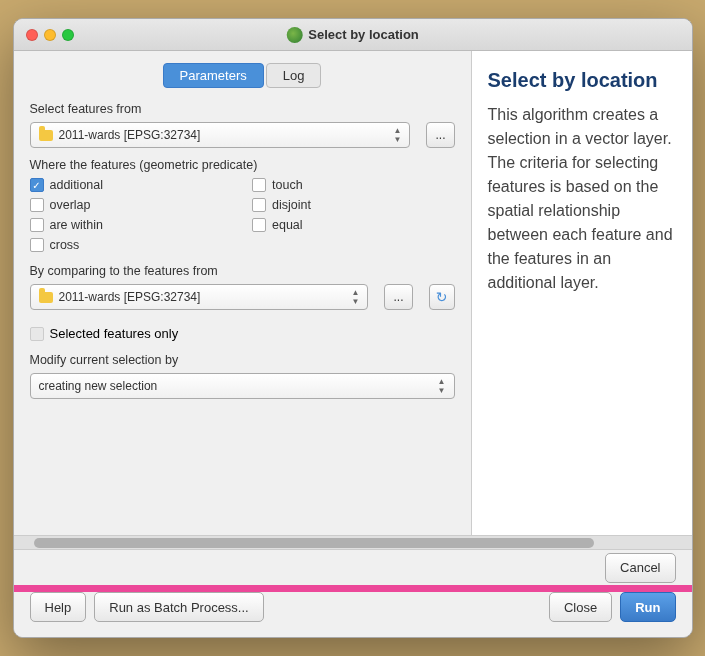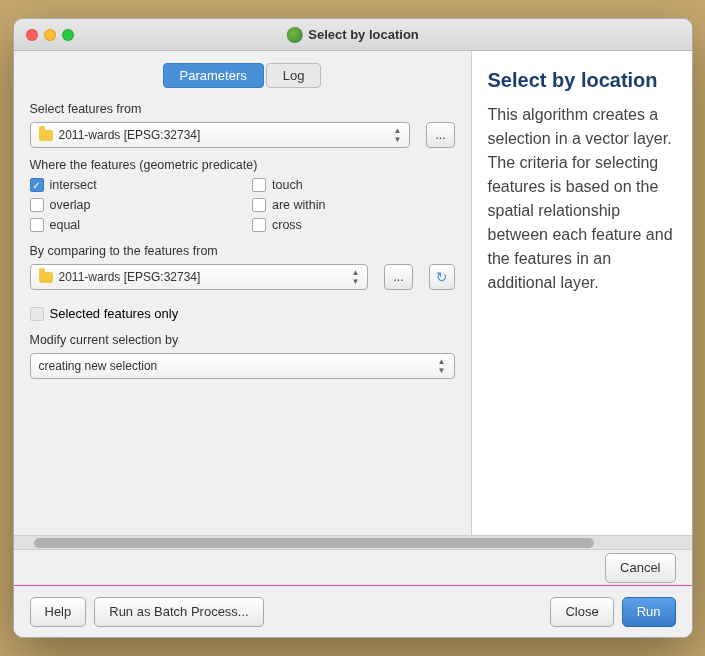--- a/index.html
+++ b/index.html
@@ -305,23 +305,22 @@
       top: 2px;
       width: 560px;
       height: 10px;
       background: #b0b0b0;
       border-radius: 5px;
     }
 
     .bottom-bar {
       height: 52px;
       background: #f0f0f0;
-      border-top: 1px solid #ec4899;
-      display: flex;
-      align-items: center;
+      border-top: 7px solid #ec4899;
+      display: flex;
       padding: 0 16px;
     }
 
     .bottom-left {
       display: flex;
       gap: 8px;
       flex: 1;
     }
 
     .bottom-right {
@@ -340,21 +339,21 @@
 
     .btn-default {
       background: linear-gradient(to bottom, #fff, #e8e8e8);
       color: #333;
     }
 
     .btn-primary {
       background: linear-gradient(to bottom, #5ba0e8, #3a7bc8);
       color: white;
       border-color: #2a6ab8;
-      font-weight: 400;
+      font-weight: 700;
     }
   </style>
 </head>
 <body>
 
 <div class="dialog">
 
   <div class="titlebar">
     <div class="traffic-lights">
       <div class="traffic-light close"></div>
@@ -389,29 +388,33 @@
           </div>
         </div>
         <button class="ellipsis-btn">...</button>
       </div>
 
       <div class="predicate-section">
         <div class="section-label">Where the features (geometric predicate)</div>
         <div class="predicate-grid">
           <div class="checkbox-item">
             <div class="checkbox checked"></div>
-            <span>intersect</span>
+            <span>additional</span>
           </div>
           <div class="checkbox-item">
             <div class="checkbox"></div>
             <span>touch</span>
           </div>
           <div class="checkbox-item">
             <div class="checkbox"></div>
             <span>overlap</span>
+          </div>
+          <div class="checkbox-item">
+            <div class="checkbox"></div>
+            <span>disjoint</span>
           </div>
           <div class="checkbox-item">
             <div class="checkbox"></div>
             <span>are within</span>
           </div>
           <div class="checkbox-item">
             <div class="checkbox"></div>
             <span>equal</span>
           </div>
           <div class="checkbox-item">

